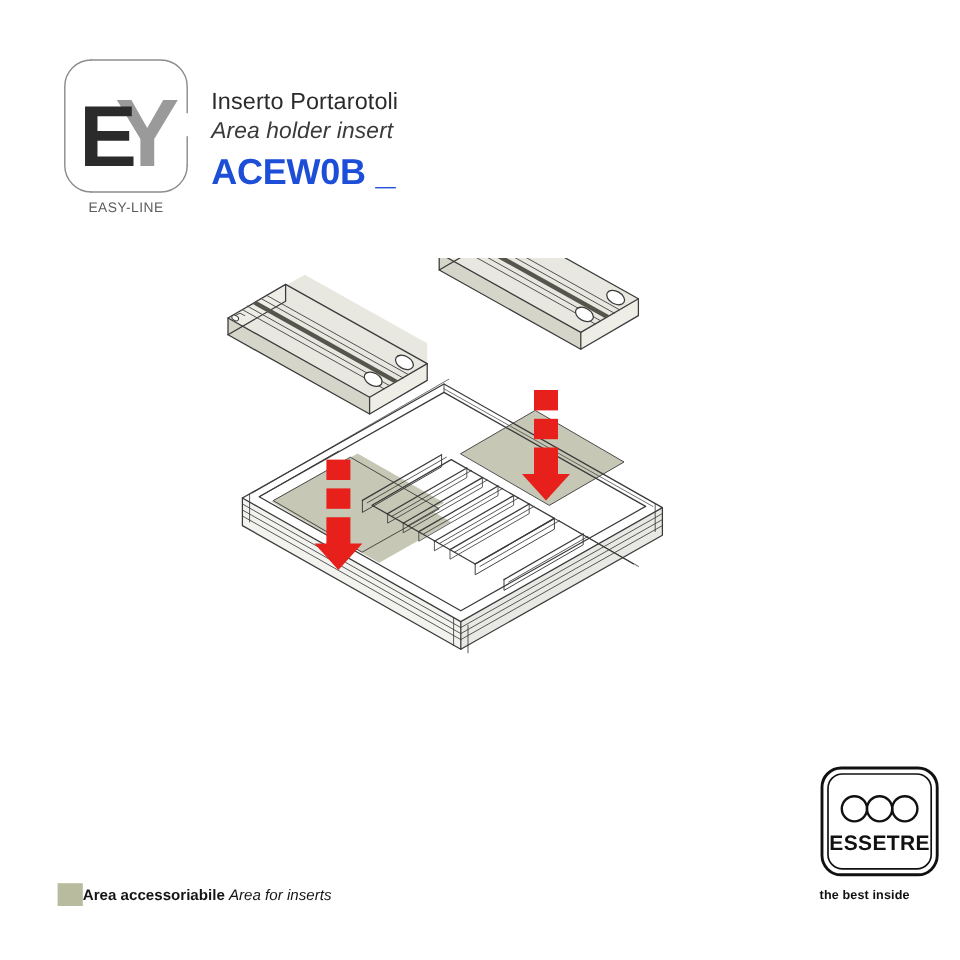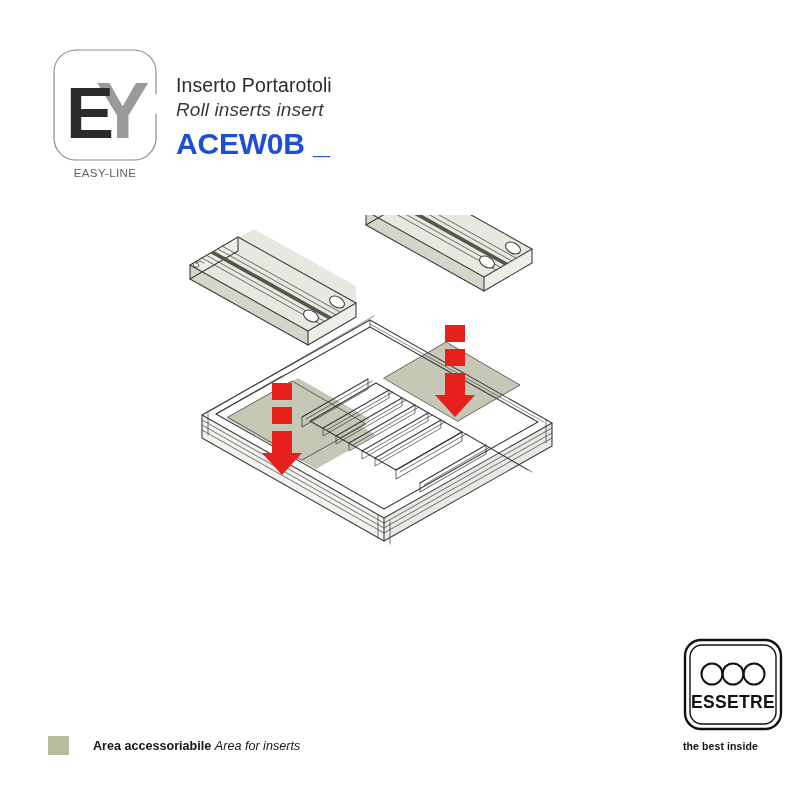--- a/index.html
+++ b/index.html
@@ -76,21 +76,21 @@
   }
   #illustration svg { display: block; }
 
   
   #legend {
     position: absolute;
     left: 48px;
     top: 736px;
     display: flex;
     align-items: center;
-    gap: 24px;
+    gap: 0;
   }
   #legend-swatch {
     width: 21px;
     height: 19px;
     background: #b9bb9f;
   }
   #legend-text {
     font-size: 12.6px;
     white-space: nowrap;
     color: #151515;
@@ -136,21 +136,21 @@
       <text x="48" y="96" font-family="'Liberation Sans', sans-serif" font-size="80" font-weight="bold" fill="#9a9a9a">Y</text>
 
       <text x="18" y="96" font-family="'Liberation Sans', sans-serif" font-size="72" font-weight="bold" fill="#2b2b2b">E</text>
 
       <text x="57" y="135" text-anchor="middle" font-family="'Liberation Sans', sans-serif" font-size="11.5" fill="#5e5e5e" letter-spacing="0.4">EASY-LINE</text>
     </svg>
   </div>
 
   <div id="title-block">
     <div class="title-it">Inserto Portarotoli</div>
-    <div class="title-en">Roll inserts insert</div>
+    <div class="title-en">Area holder insert</div>
     <div class="title-code">ACEW0B _</div>
   </div>
 
 </div>
 
 <div id="illustration">
 <svg width="440" height="370" viewBox="0 0 440 370" xmlns="http://www.w3.org/2000/svg">
   <defs>
     <style>
       .ln   { fill:none; stroke:#3a3a3a; stroke-width:1.05; stroke-linejoin:round; stroke-linecap:round; }

